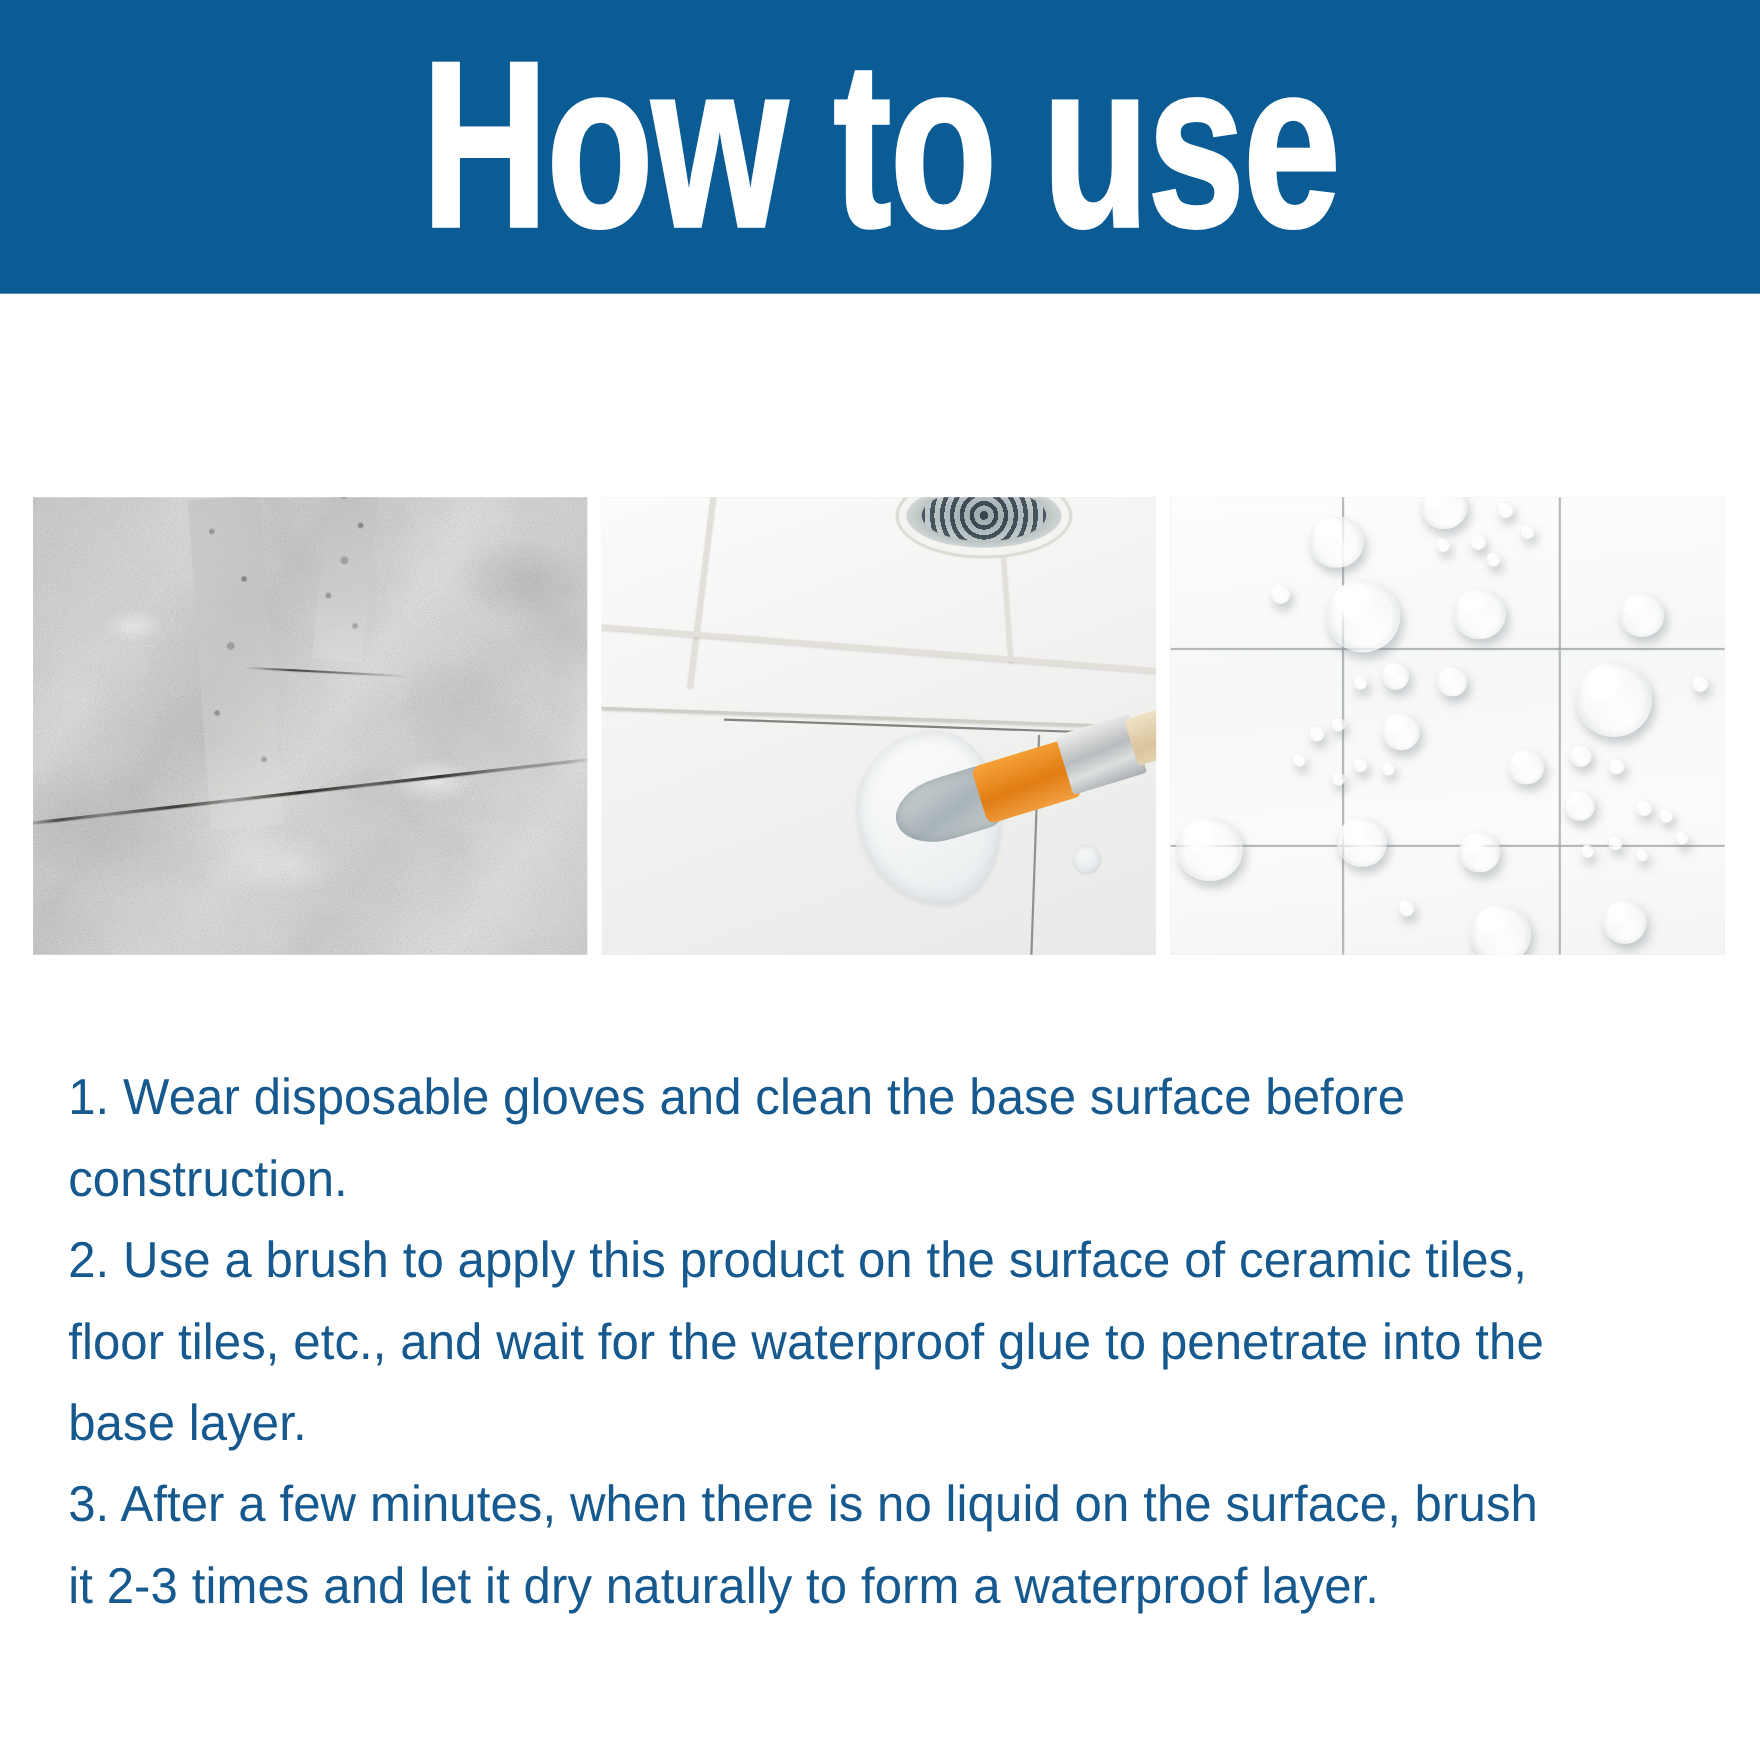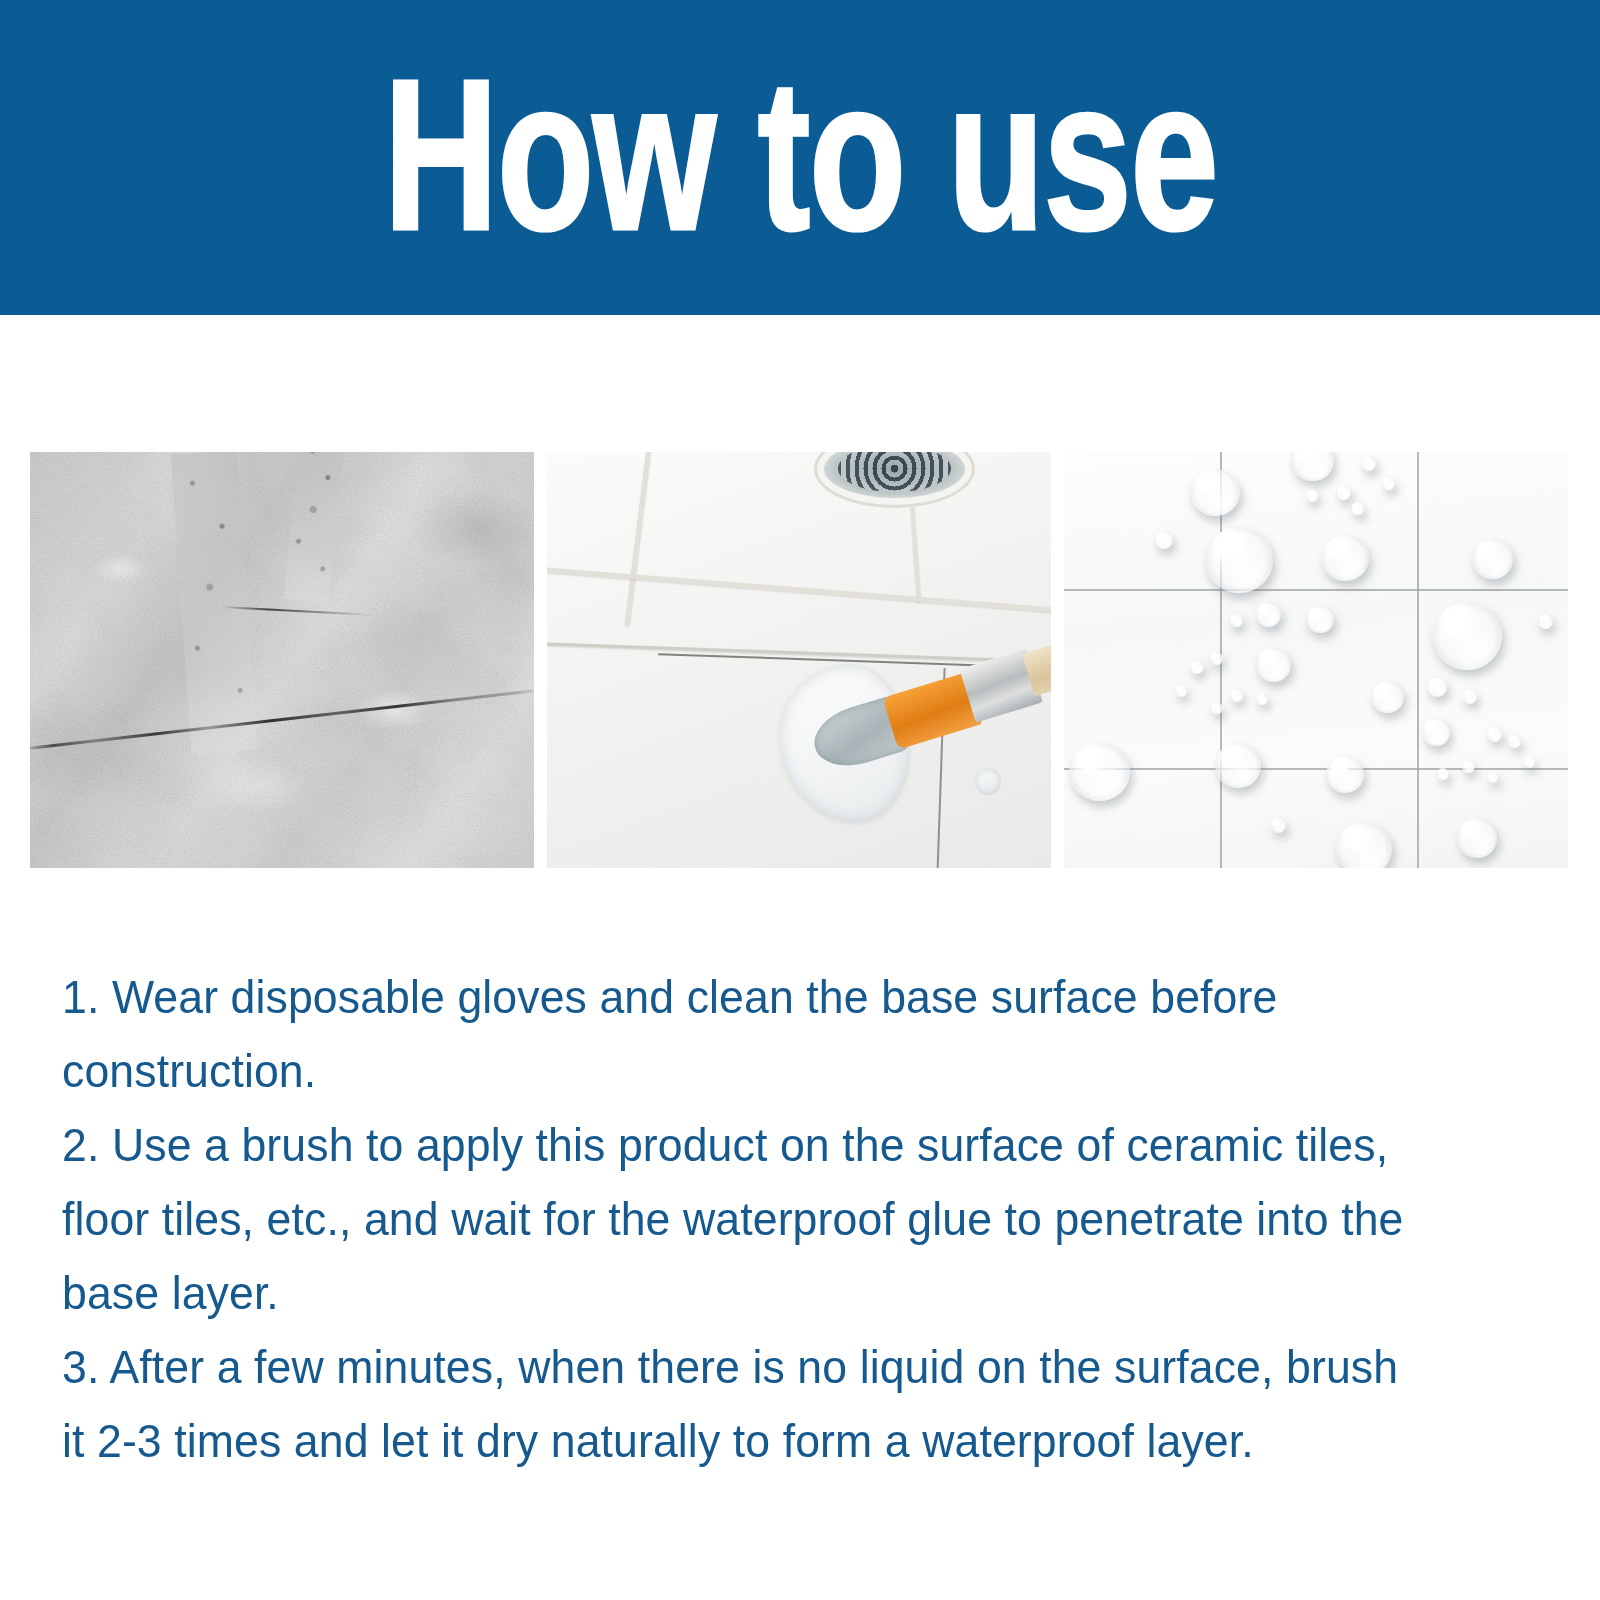--- a/index.html
+++ b/index.html
@@ -8,21 +8,21 @@
     background:#ffffff;
     font-family:"Liberation Sans", sans-serif;
     overflow:hidden;
   }
 
   .page { position:relative; width:1600px; height:1600px; background:#fff; }
 
   
   .header-banner {
     position:absolute; left:0; top:0;
-    width:1600px; height:315px;
+    width:1600px; height:267px;
     background:#0b5c94;
     display:flex; align-items:center; justify-content:center;
     overflow:hidden;
   }
   .header-title {
     color:#ffffff;
     font-family:"Liberation Sans Narrow","Liberation Sans", sans-serif;
     font-weight:700;
     font-size:215px;
     line-height:0.92;

